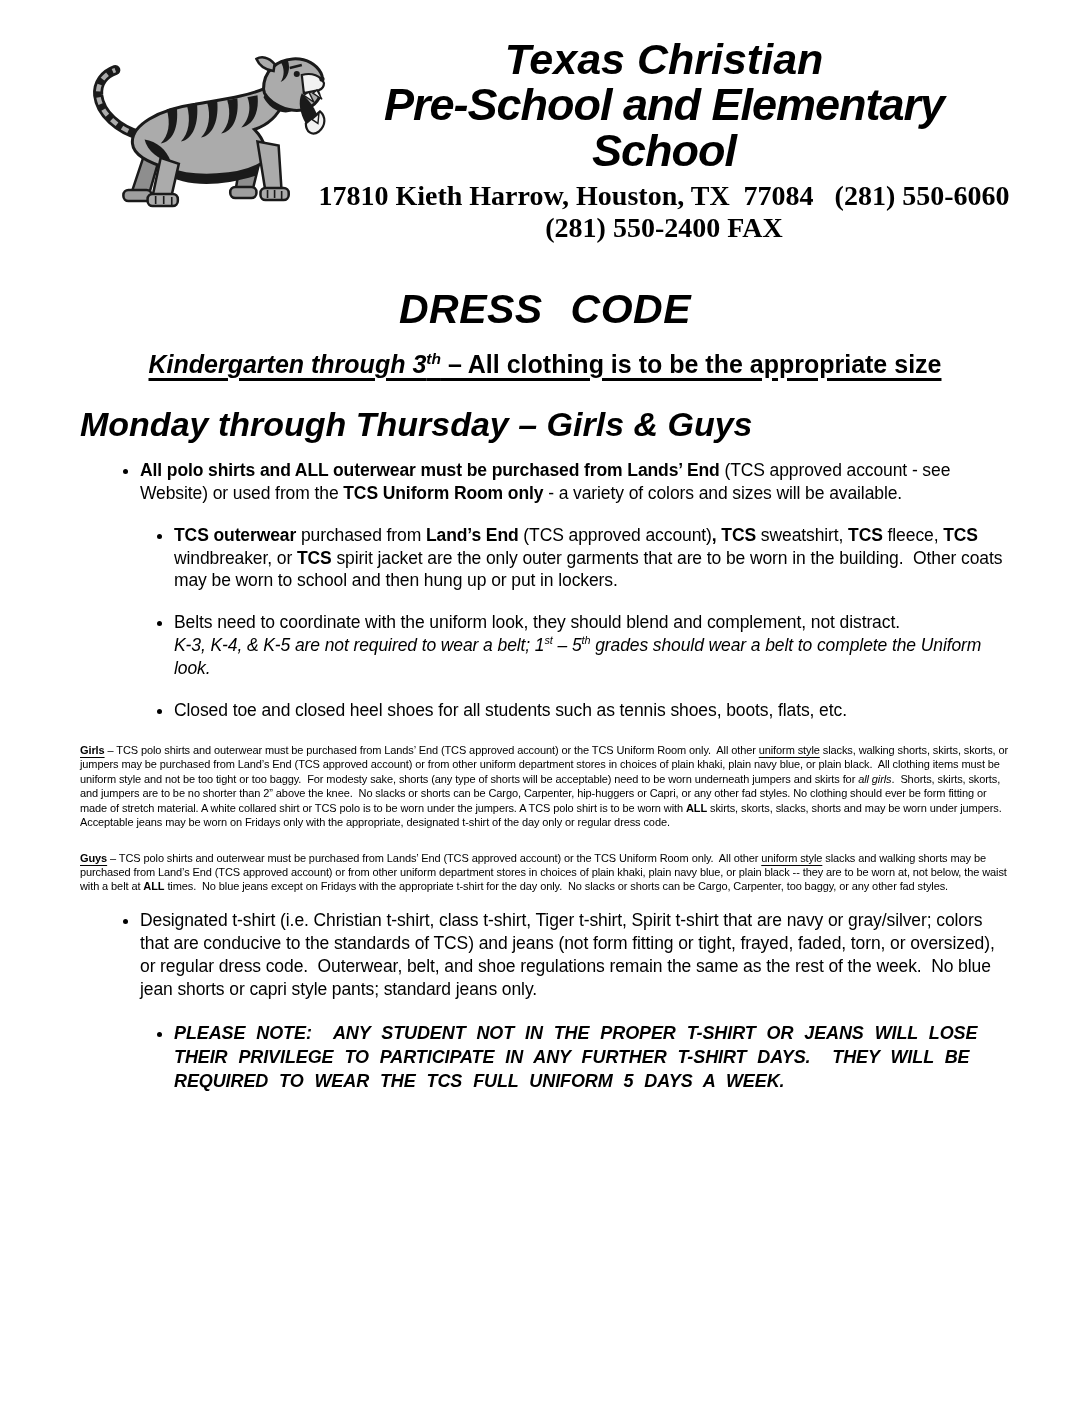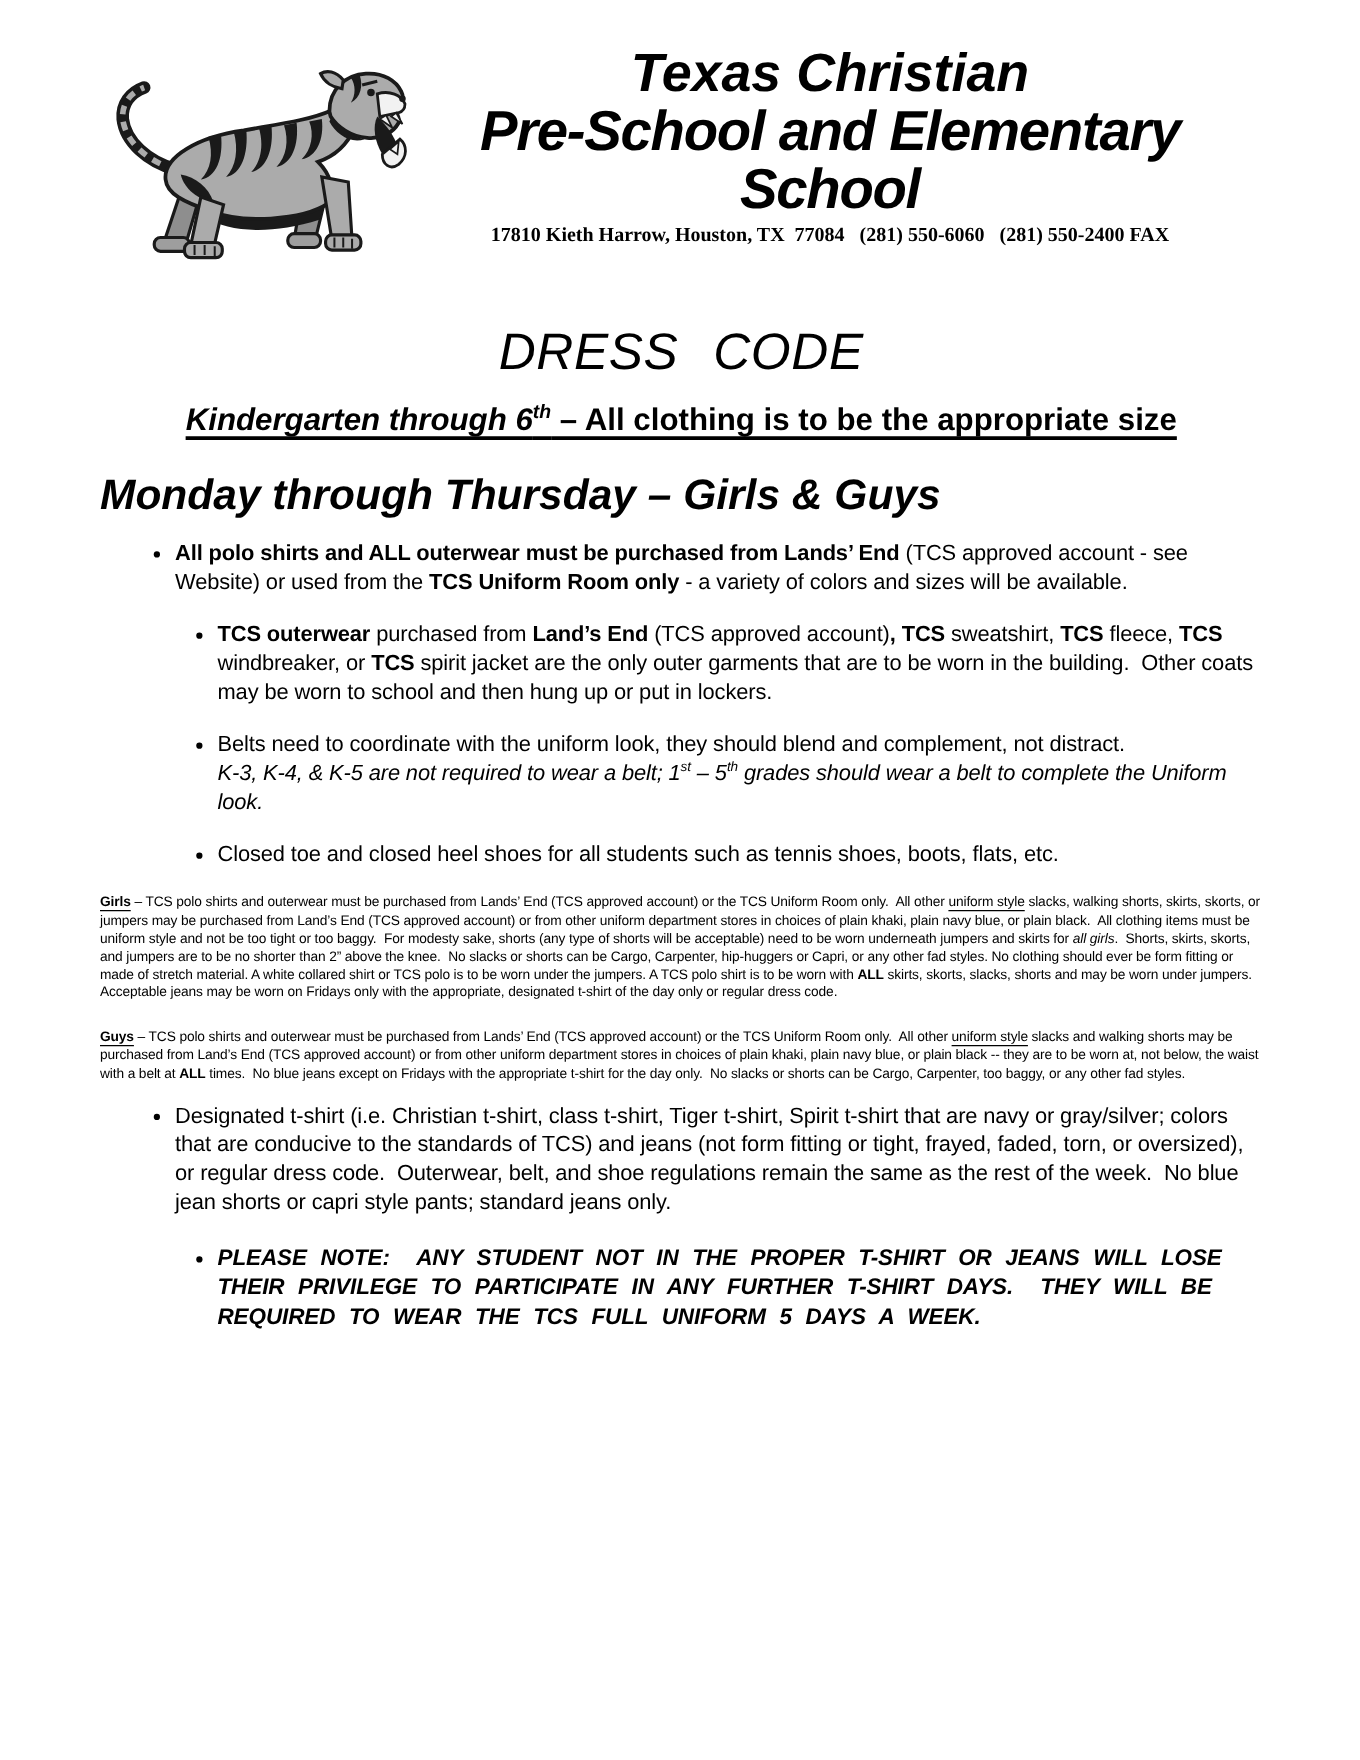--- a/index.html
+++ b/index.html
@@ -19,31 +19,31 @@
   .hdr-line1{
     font-size:43px;font-weight:bold;font-style:italic;
     line-height:1.02;letter-spacing:0px;margin:0;
   }
   .hdr-line2{
     font-size:45px;font-weight:bold;font-style:italic;
     line-height:1.02;letter-spacing:-1px;margin:0;
   }
   .address{
     font-family:"Liberation Serif",serif;font-weight:bold;
-    font-size:16px;margin-top:6px;white-space:pre-wrap;
+    font-size:28px;margin-top:6px;white-space:pre-wrap;
   }
   .contacts{
     display:flex;justify-content:center;gap:66px;margin-top:14px;
     font-family:"Liberation Serif",serif;font-size:19px;line-height:1.35;
   }
   .contact-col{text-align:center;}
   
   .doc-title{
     text-align:center;margin-top:44px;
-    font-size:41px;font-weight:normal;font-style:italic;
+    font-size:41px;font-weight:bold;font-style:italic;
     word-spacing:16px;letter-spacing:0.5px;line-height:1.05;
   }
   .doc-subtitle{
     text-align:center;margin-top:18px;
     font-size:25px;line-height:1.2;
     text-decoration:underline;text-decoration-thickness:2.5px;text-underline-offset:5px;
     white-space:pre-wrap;
   }
   .section-heading{
     margin:26px 0 0 0;
@@ -125,21 +125,21 @@
     </svg>
 
     <div class="header-text">
       <div class="hdr-line1">Texas Christian</div>
       <div class="hdr-line2">Pre-School and Elementary School</div>
       <div class="address">17810 Kieth Harrow, Houston, TX  77084   (281) 550-6060   (281) 550-2400 FAX</div>
     </div>
   </div>
 
   <div class="doc-title">DRESS CODE</div>
-  <div class="doc-subtitle" id="doc-subtitle"><span class="seg b i">Kindergarten through 6</span><sup class="seg b i">th</sup><span class="seg b"> – All clothing is to be the appropriate size</span></div>
+  <div class="doc-subtitle" id="doc-subtitle"><span class="seg b i">Kindergarten through 3</span><sup class="seg b i">th</sup><span class="seg b"> – All clothing is to be the appropriate size</span></div>
 
   <div id="doc-body">
       <h3 class="section-heading">Monday through Thursday – Girls &amp; Guys</h3>
       <ul class="bullets">
         <li><span class="seg b">All polo shirts and ALL outerwear must be purchased from Lands’ End</span><span class="seg"> (TCS approved account - see Website) or used from the </span><span class="seg b">TCS Uniform Room only</span><span class="seg"> - a variety of colors and sizes will be available.</span></li>
         <li><span class="seg b">TCS outerwear</span><span class="seg"> purchased from </span><span class="seg b">Land’s End</span><span class="seg"> (TCS approved account)</span><span class="seg b">, TCS</span><span class="seg"> sweatshirt, </span><span class="seg b">TCS</span><span class="seg"> fleece, </span><span class="seg b">TCS</span><span class="seg"> windbreaker, or </span><span class="seg b">TCS</span><span class="seg"> spirit jacket are the only outer garments that are to be worn in the building.  Other coats may be worn to school and then hung up or put in lockers.</span></li>
         <li><span class="seg">Belts need to coordinate with the uniform look, they should blend and complement, not distract.</span><br><span class="seg i">K-3, K-4, &amp; K-5 are not required to wear a belt; 1</span><sup class="seg i">st</sup><span class="seg i"> – 5</span><sup class="seg i">th</sup><span class="seg i"> grades should wear a belt to complete the Uniform look.</span></li>
         <li><span class="seg">Closed toe and closed heel shoes for all students such as tennis shoes, boots, flats, etc.</span></li>
       </ul>
       <p class="body-par"><span class="seg b u">Girls</span><span class="seg"> – TCS polo shirts and outerwear must be purchased from Lands’ End (TCS approved account) or the TCS Uniform Room only.  All other </span><span class="seg u">uniform style</span><span class="seg"> slacks, walking shorts, skirts, skorts, or jumpers may be purchased from Land’s End (TCS approved account) or from other uniform department stores in choices of plain khaki, plain navy blue, or plain black.  All clothing items must be uniform style and not be too tight or too baggy.  For modesty sake, shorts (any type of shorts will be acceptable) need to be worn underneath jumpers and skirts for </span><span class="seg i">all girls</span><span class="seg">.  Shorts, skirts, skorts, and jumpers are to be no shorter than 2” above the knee.  No slacks or shorts can be Cargo, Carpenter, hip-huggers or Capri, or any other fad styles. No clothing should ever be form fitting or made of stretch material. A white collared shirt or TCS polo is to be worn under the jumpers. A TCS polo shirt is to be worn with </span><span class="seg b">ALL</span><span class="seg"> skirts, skorts, slacks, shorts and may be worn under jumpers. Acceptable jeans may be worn on Fridays only with the appropriate, designated t-shirt of the day only or regular dress code.</span></p>

